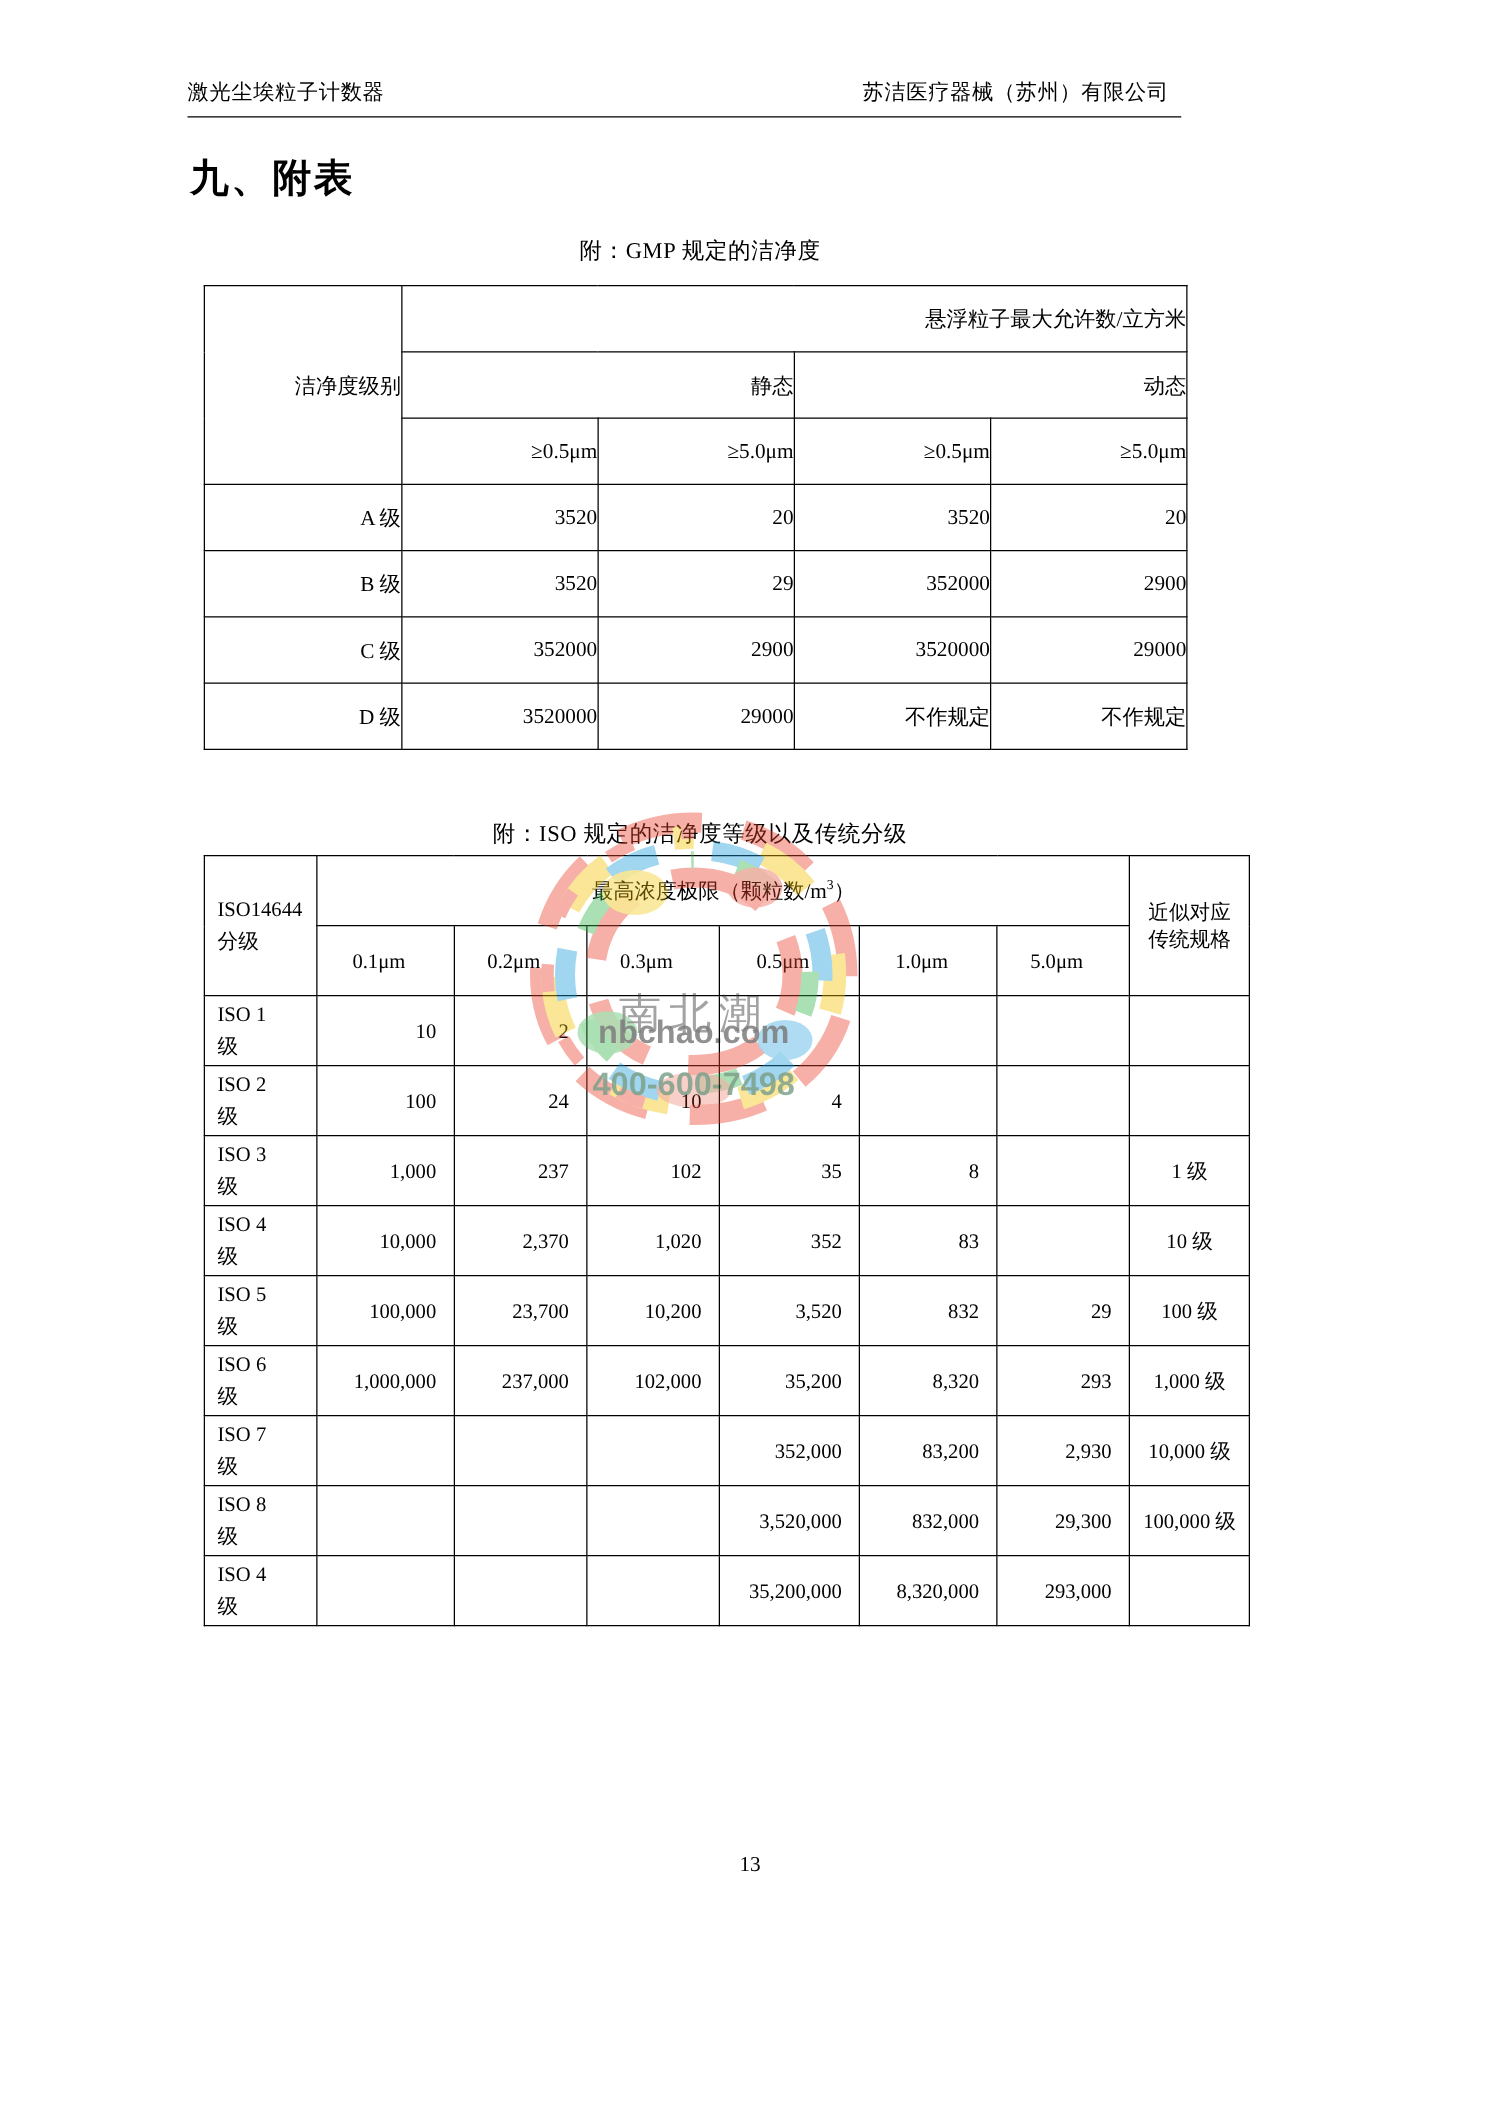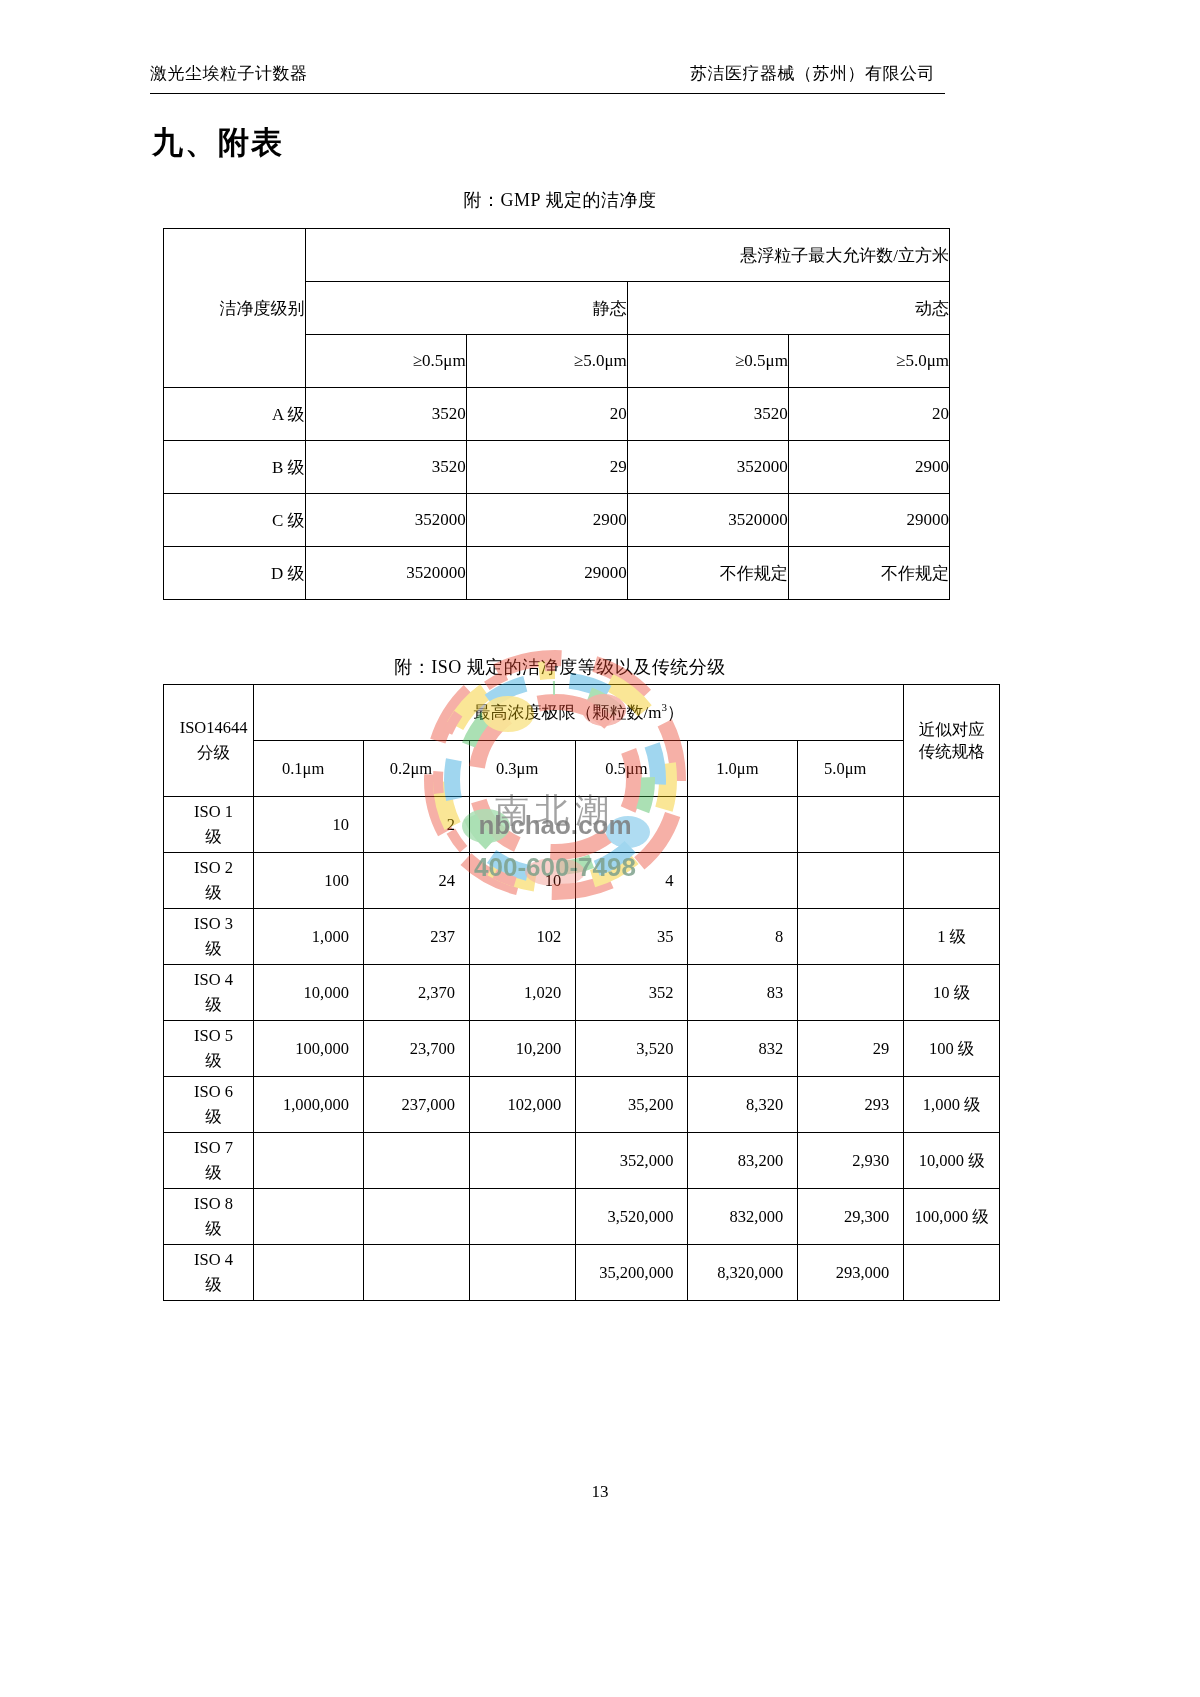--- a/index.html
+++ b/index.html
@@ -75,30 +75,30 @@
   }
 
   
   #gmp-table {
     left: 163px;
     top: 228px;
     width: 787px;
   }
   #gmp-table td { height: 52px; text-align: right; }
   #gmp-table .lvl-col { width: 158px; }
-  #gmp-table .v-col { width: 157px; padding-left: 16px; }
+  #gmp-table .v-col { width: 157px; }
 
   
   #iso-table {
     left: 163px;
     top: 684px;
     width: 837px;
   }
   #iso-table td { height: 55px; font-size: 16.5px; }
-  #iso-table .c-first { width: 84px; text-align: center; padding-left: 10px; line-height: 1.5; }
+  #iso-table .c-first { width: 84px; text-align: left; padding-left: 10px; line-height: 1.5; }
   #iso-table .c-num { width: 107px; text-align: right; padding-right: 14px; }
   #iso-table .c-last { width: 112px; }
   #iso-table .hdr-mid { font-size: 17px; }
   #iso-table .sz-hdr { text-align: center; padding-right: 11px; }
 
   .sup { font-size: 11px; vertical-align: super; }
 
   
   .watermark {
     position: absolute;

